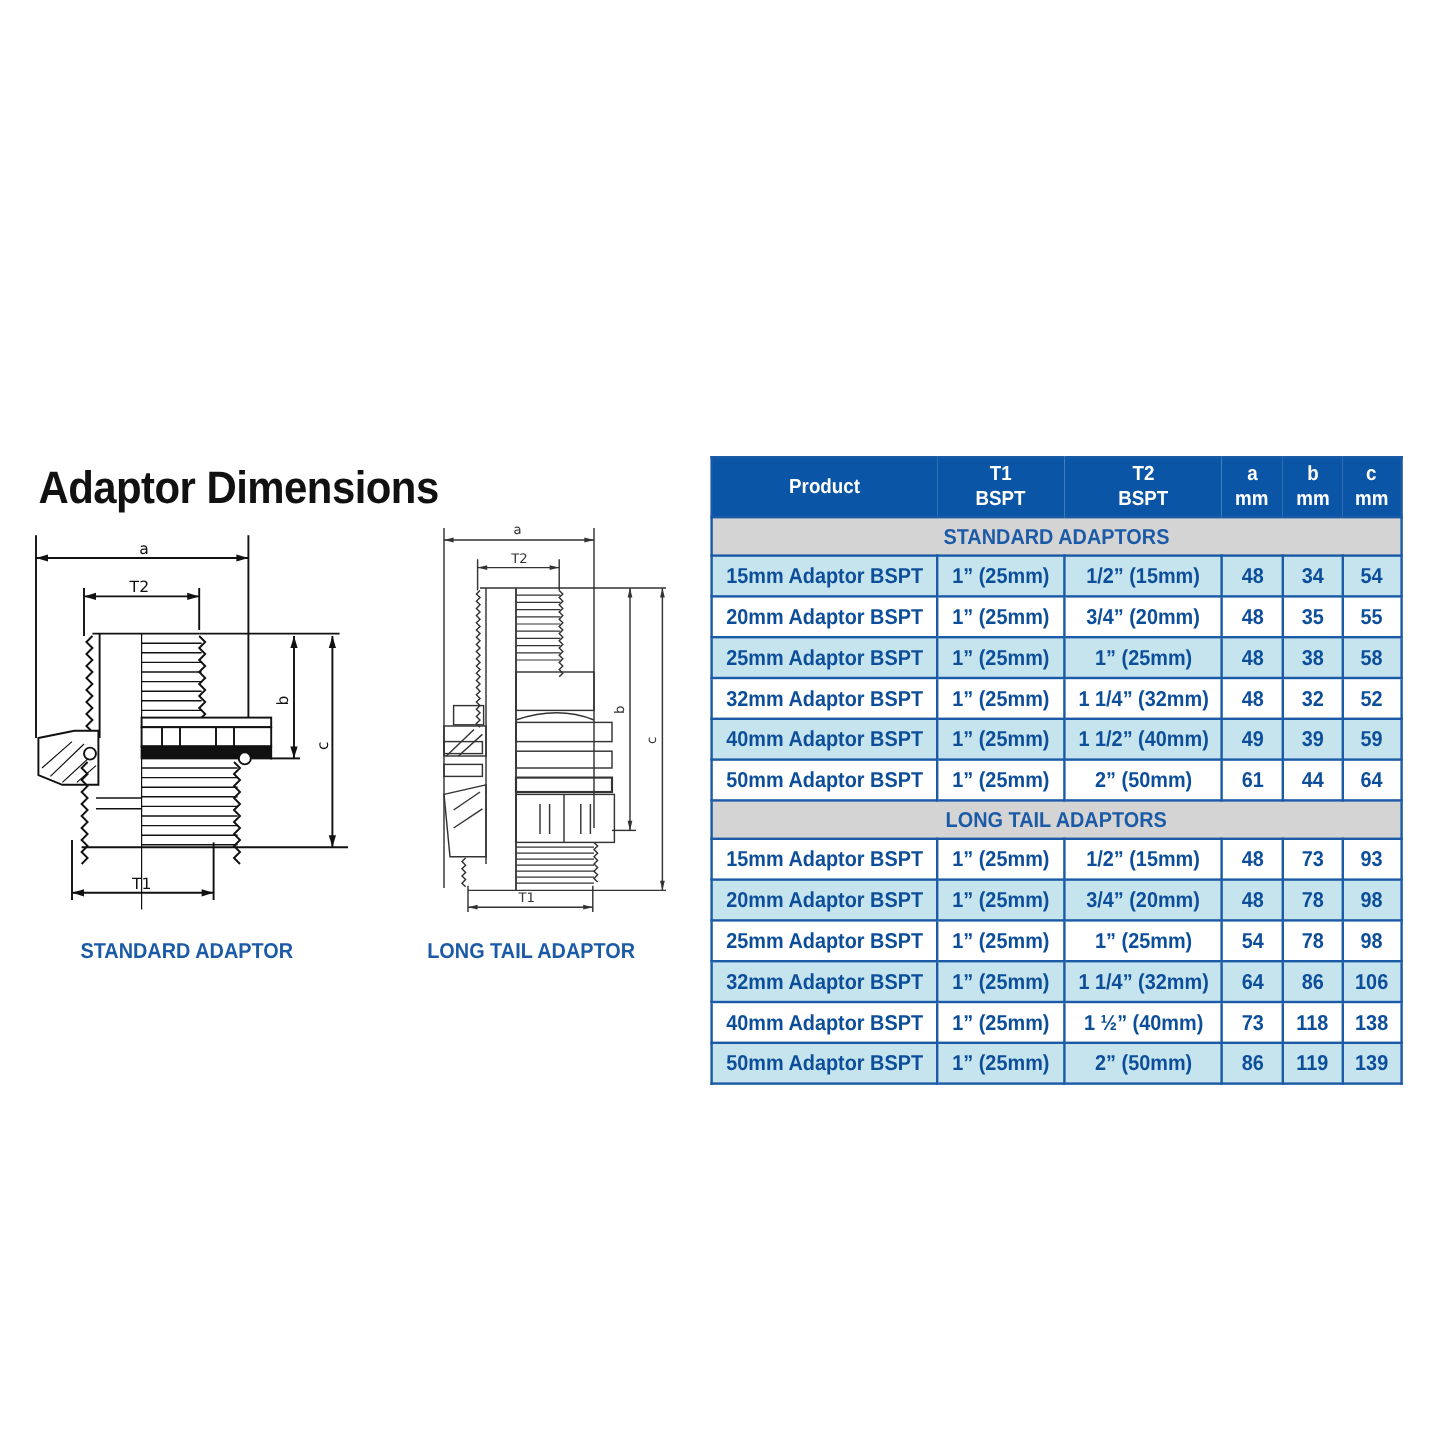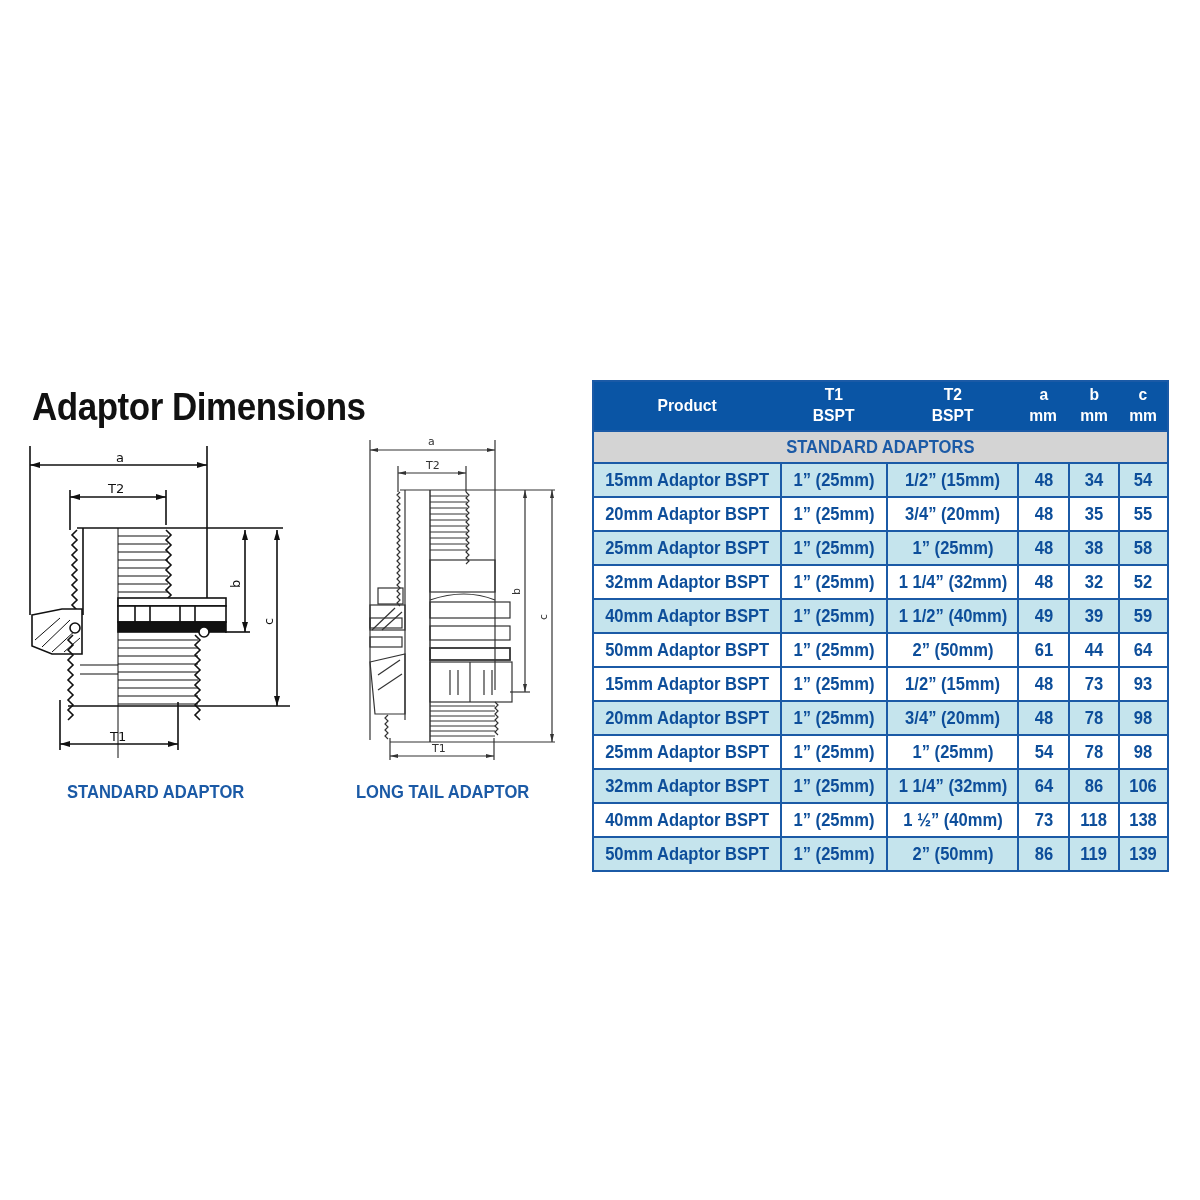--- a/index.html
+++ b/index.html
@@ -285,20 +285,23 @@
         <td><span class="cell-inner">59</span></td>
       </tr>
       <tr class="plain">
         <td class="product"><span class="cell-inner">50mm Adaptor BSPT</span></td>
         <td><span class="cell-inner">1” (25mm)</span></td>
         <td><span class="cell-inner">2” (50mm)</span></td>
         <td><span class="cell-inner">61</span></td>
         <td><span class="cell-inner">44</span></td>
         <td><span class="cell-inner">64</span></td>
       </tr>
+      <tr class="section">
+        <td colspan="6"><span class="cell-inner">LONG TAIL ADAPTORS</span></td>
+      </tr>
       <tr class="plain">
         <td class="product"><span class="cell-inner">15mm Adaptor BSPT</span></td>
         <td><span class="cell-inner">1” (25mm)</span></td>
         <td><span class="cell-inner">1/2” (15mm)</span></td>
         <td><span class="cell-inner">48</span></td>
         <td><span class="cell-inner">73</span></td>
         <td><span class="cell-inner">93</span></td>
       </tr>
       <tr class="alt">
         <td class="product"><span class="cell-inner">20mm Adaptor BSPT</span></td>

